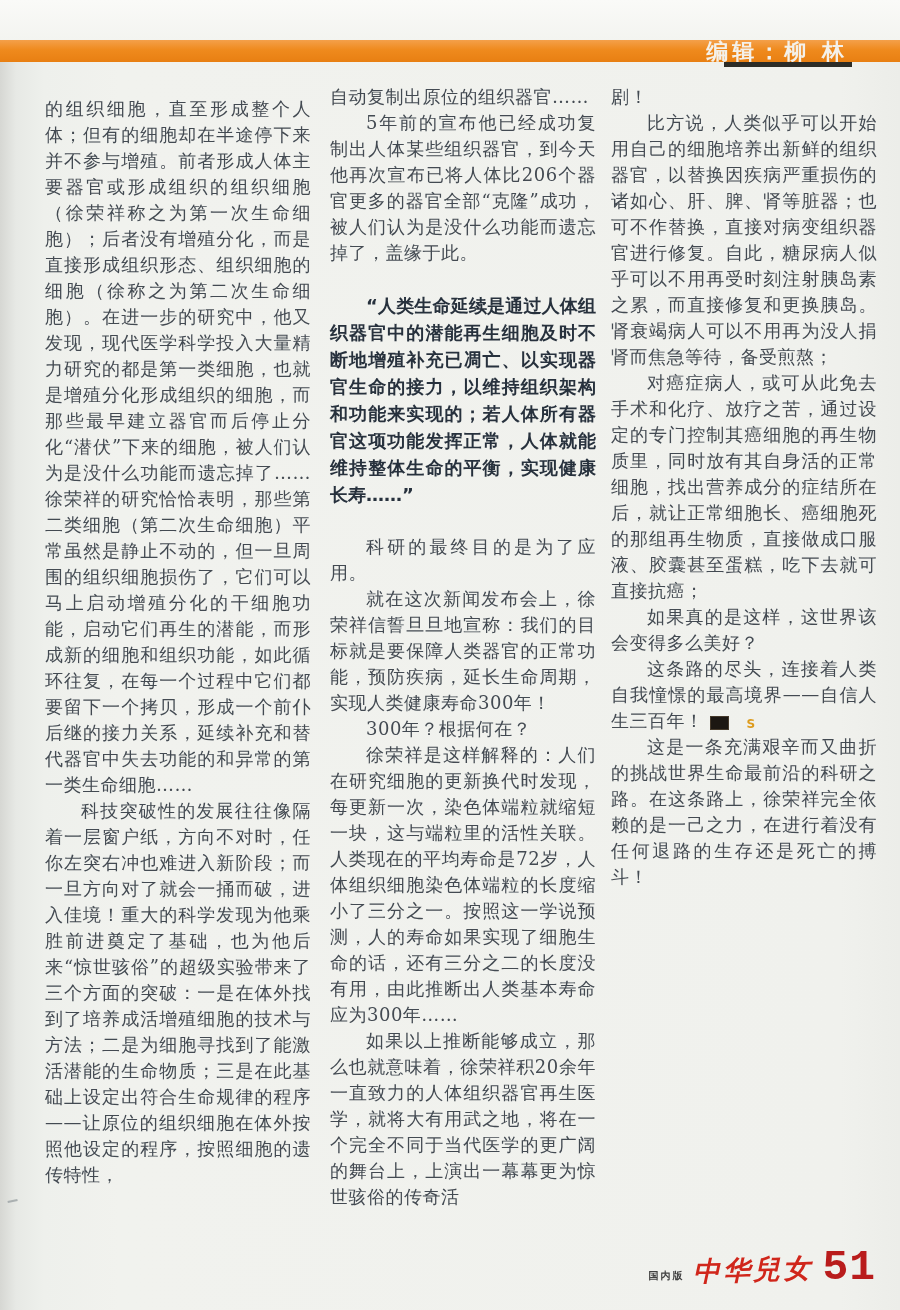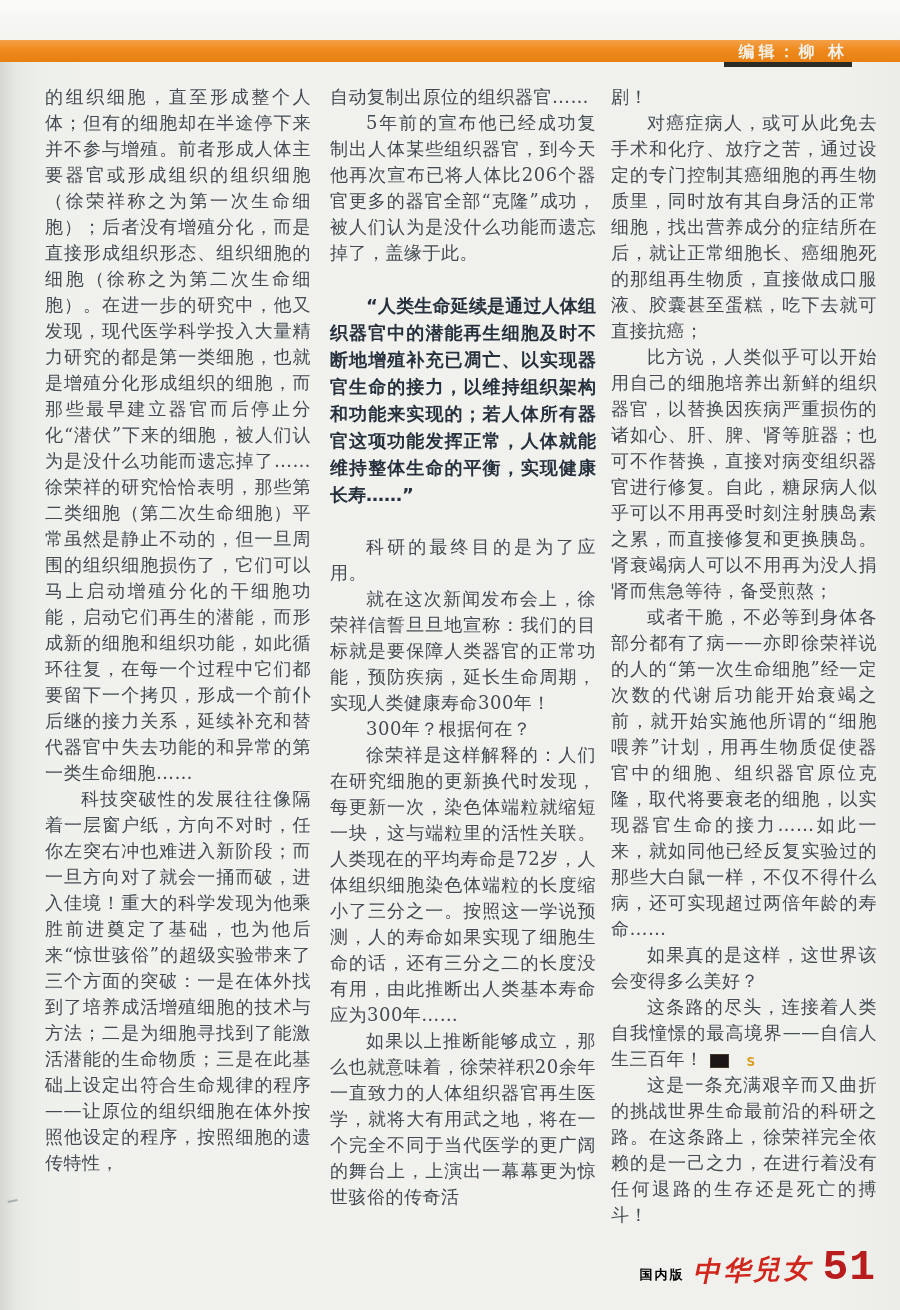--- a/index.html
+++ b/index.html
@@ -7,42 +7,42 @@
     width:900px;height:1310px;position:relative;overflow:hidden;
     background:linear-gradient(90deg,#d6d7d3 0px,#e7e9e5 16px,#eef0ec 44px,#f1f2ee 120px,#f0f1ed 840px,#ecede9 900px);
     font-family:"DejaVu Serif","Liberation Serif",serif;
   }
   .top-band{position:absolute;left:0;top:0;width:900px;height:40px;
     background:linear-gradient(#fafaf8,#f3f4f0);}
   .orange-bar{position:absolute;left:0;top:40px;width:900px;height:22px;
     background:linear-gradient(#f4a04a 0%,#ef8a1d 45%,#e87f12 100%);}
   .editor-label{position:absolute;top:43px;right:52px;
     font-family:"DejaVu Sans","Liberation Sans",sans-serif;
-    font-size:16px;line-height:17px;color:#f4f1ea;letter-spacing:4px;font-weight:bold;}
+    font-size:22px;line-height:17px;color:#f4f1ea;letter-spacing:4px;font-weight:bold;}
   .editor-underline{position:absolute;left:724px;top:62px;width:128px;height:5px;background:#2c2c27;}
 
   .col{position:absolute;top:84px;width:266px;
     font-size:18px;line-height:26px;color:#434a52;
     text-align:justify;text-justify:inter-ideograph;letter-spacing:0.5px;}
-  .col-left{left:45px;}
+  .col-left{left:45px;margin-top:12px;}
   .col-mid{left:330px;}
   .col-right{left:611px;}
   .col p{margin:0;text-indent:2em;}
   .col p.cont{text-indent:0;}
   .pull-quote{font-family:"DejaVu Sans","Liberation Sans",sans-serif;
     font-weight:bold;color:#27313d;margin:26px 0 !important;line-height:27px;letter-spacing:0;}
 
   .end-mark{display:inline-block;width:19px;height:14px;background:#1c1712;
     color:#dd9b1c;font-family:"DejaVu Sans","Liberation Sans",sans-serif;
     font-size:12px;line-height:14px;font-weight:bold;text-align:center;
     margin-left:6px;vertical-align:-1px;border:1px solid #45392a;box-sizing:border-box;}
 
   .footer{position:absolute;top:1246px;right:24px;display:flex;align-items:baseline;gap:9px;}
   .footer .edition{font-family:"DejaVu Sans","Liberation Sans",sans-serif;
-    font-size:13px;font-weight:bold;color:#000000;letter-spacing:2px;}
+    font-size:10px;font-weight:bold;color:#404040;letter-spacing:2px;}
   .footer .magazine-logo{font-family:"DejaVu Serif","Liberation Serif",serif;
     font-style:italic;font-weight:bold;font-size:27px;color:#d0261b;
     letter-spacing:3px;transform:rotate(-2deg);}
   .footer .page-number{font-family:Liberation Mono, monospace;
     font-size:43px;font-weight:800;color:#b91c1c;letter-spacing:1px;line-height:1;}
 
   .margin-speck{position:absolute;left:8px;top:1200px;width:10px;height:4px;
     border-top:2px solid #979da0;transform:rotate(-12deg);opacity:0.75;}
 </style>
 </head>
@@ -65,23 +65,22 @@
   <p class="pull-quote">“人类生命延续是通过人体组织器官中的潜能再生细胞及时不断地增殖补充已凋亡、以实现器官生命的接力，以维持组织架构和功能来实现的；若人体所有器官这项功能发挥正常，人体就能维持整体生命的平衡，实现健康长寿……”</p>
   <p>科研的最终目的是为了应用。</p>
   <p>就在这次新闻发布会上，徐荣祥信誓旦旦地宣称：我们的目标就是要保障人类器官的正常功能，预防疾病，延长生命周期，实现人类健康寿命300年！</p>
   <p>300年？根据何在？</p>
   <p>徐荣祥是这样解释的：人们在研究细胞的更新换代时发现，每更新一次，染色体端粒就缩短一块，这与端粒里的活性关联。人类现在的平均寿命是72岁，人体组织细胞染色体端粒的长度缩小了三分之一。按照这一学说预测，人的寿命如果实现了细胞生命的话，还有三分之二的长度没有用，由此推断出人类基本寿命应为300年……</p>
   <p>如果以上推断能够成立，那么也就意味着，徐荣祥积20余年一直致力的人体组织器官再生医学，就将大有用武之地，将在一个完全不同于当代医学的更广阔的舞台上，上演出一幕幕更为惊世骇俗的传奇活</p>
 </div>
 
 <div class="col col-right">
   <p class="cont">剧！</p>
+  <p>比方说，人类似乎可以开始用自己的细胞培养出新鲜的组织器官，以替换因疾病严重损伤的诸如心、肝、脾、肾等脏器；也可不作替换，直接对病变组织器官进行修复。自此，糖尿病人似乎可以不用再受时刻注射胰岛素之累，而直接修复和更换胰岛。肾衰竭病人可以不用再为没人捐肾而焦急等待，备受煎熬；</p>
   <p>对癌症病人，或可从此免去手术和化疗、放疗之苦，通过设定的专门控制其癌细胞的再生物质里，同时放有其自身活的正常细胞，找出营养成分的症结所在后，就让正常细胞长、癌细胞死的那组再生物质，直接做成口服液、胶囊甚至蛋糕，吃下去就可直接抗癌；</p>
-  <p>比方说，人类似乎可以开始用自己的细胞培养出新鲜的组织器官，以替换因疾病严重损伤的诸如心、肝、脾、肾等脏器；也可不作替换，直接对病变组织器官进行修复。自此，糖尿病人似乎可以不用再受时刻注射胰岛素之累，而直接修复和更换胰岛。肾衰竭病人可以不用再为没人捐肾而焦急等待，备受煎熬；</p>
-  <p>或者干脆，不必等到身体各部分都有了病——亦即徐荣祥说的人的“第一次生命细胞”经一定次数的代谢后功能开始衰竭之前，就开始实施他所谓的“细胞喂养”计划，用再生物质促使器官中的细胞、组织器官原位克隆，取代将要衰老的细胞，以实现器官生命的接力……如此一来，就如同他已经反复实验过的那些大白鼠一样，不仅不得什么病，还可实现超过两倍年龄的寿命……</p>
   <p>如果真的是这样，这世界该会变得多么美好？</p>
   <p><span>这条路的尽头，连接着人类自我憧憬的最高境界——自信人生三百年！</span><span class="end-mark">S</span></p>
   <p>这是一条充满艰辛而又曲折的挑战世界生命最前沿的科研之路。在这条路上，徐荣祥完全依赖的是一己之力，在进行着没有任何退路的生存还是死亡的搏斗！</p>
 </div>
 
 <div class="footer">
   <span class="edition">国内版</span>
   <span class="magazine-logo">中华兒女</span>
   <span class="page-number">51</span>
 </div>

